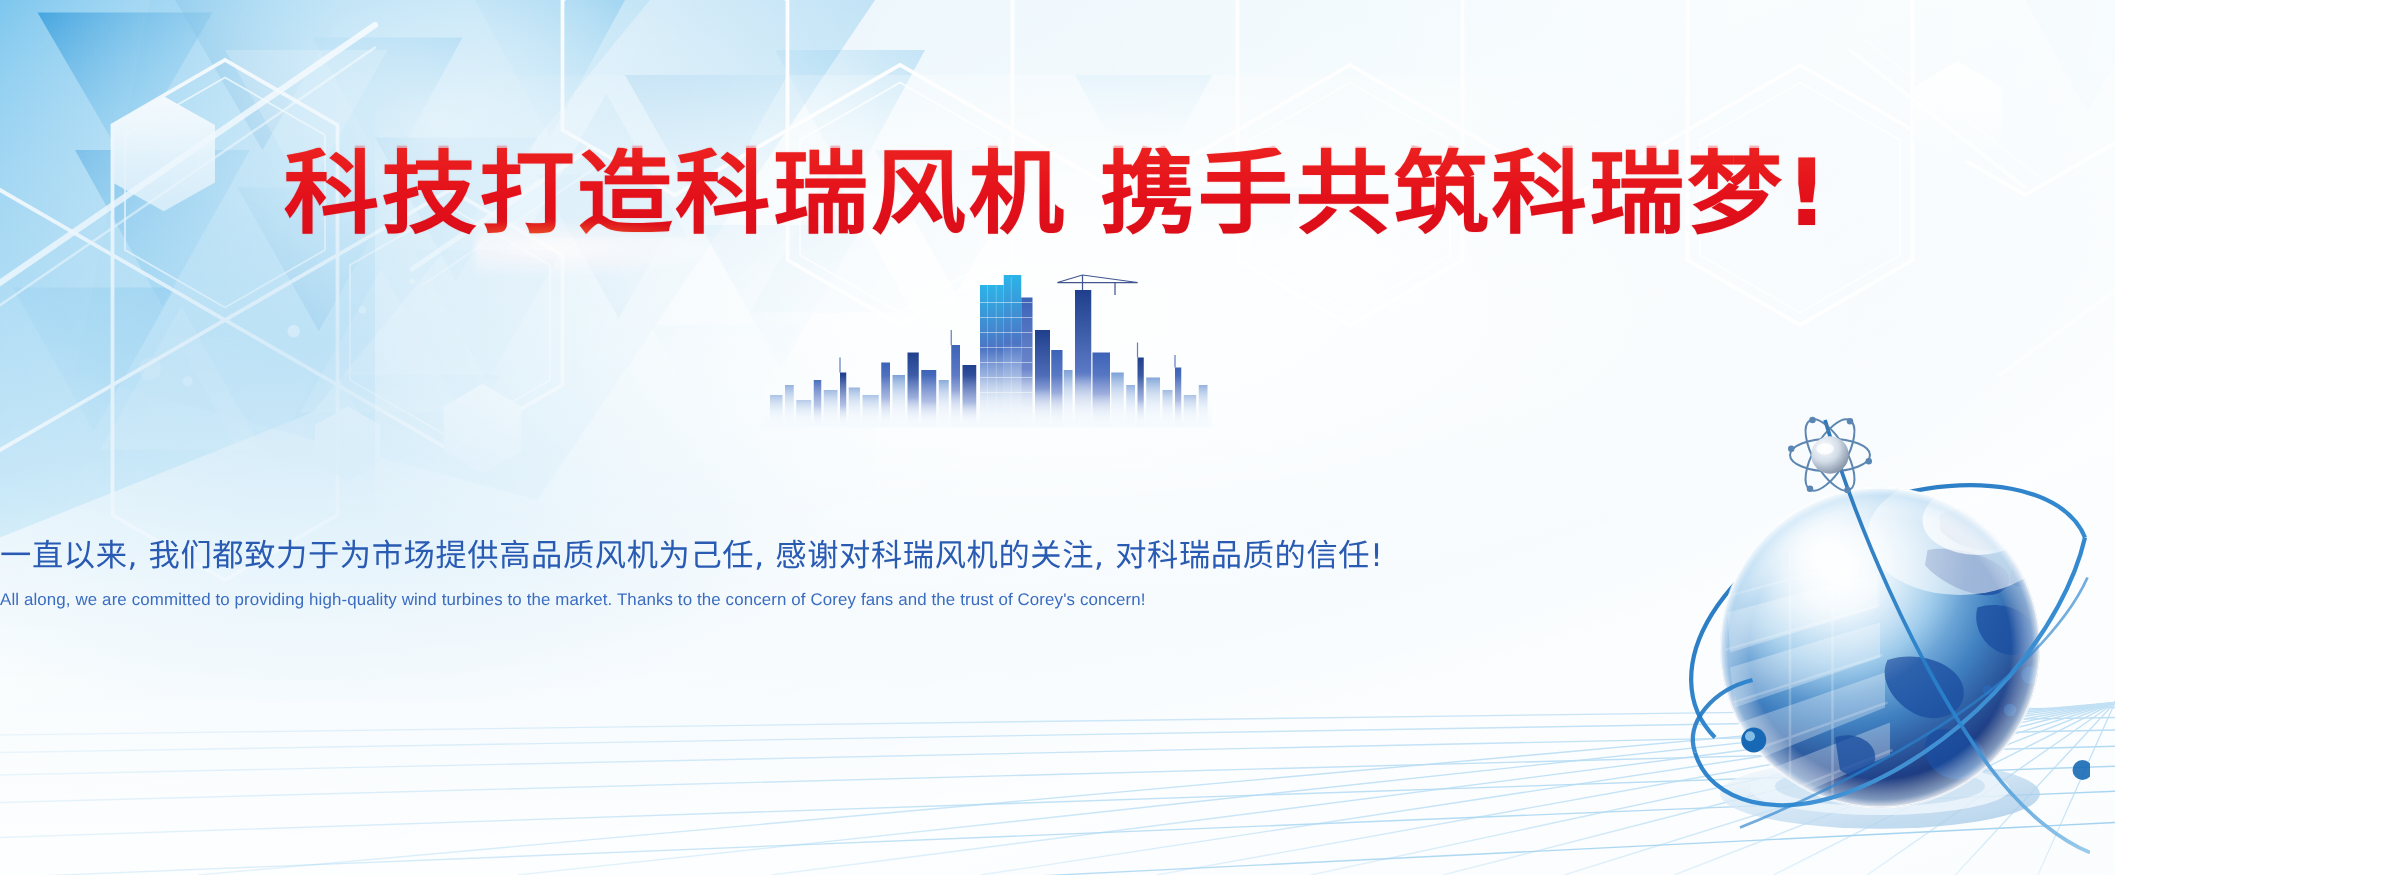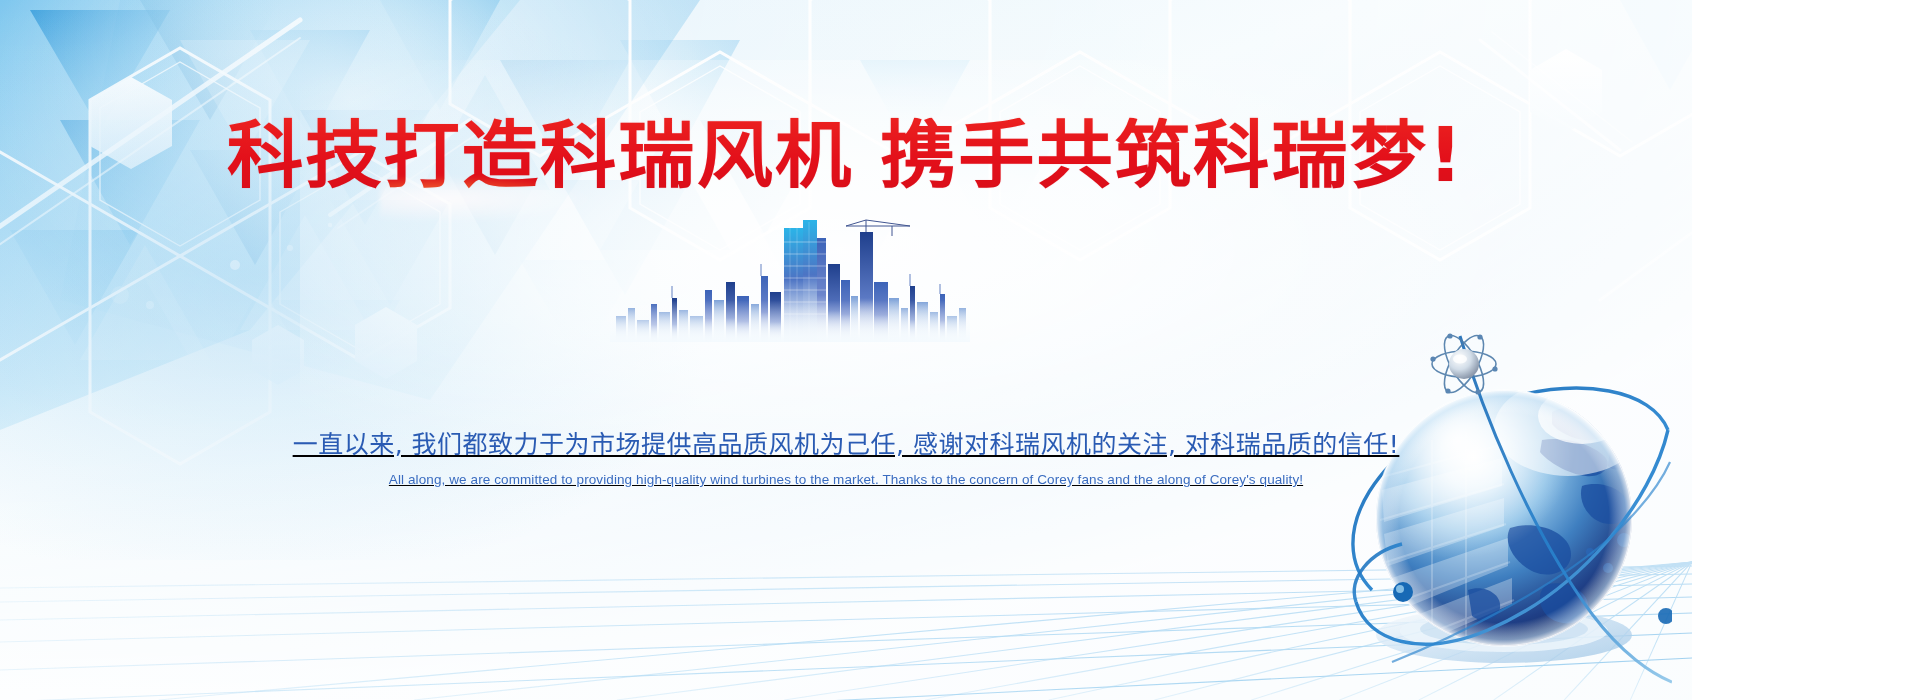--- a/index.html
+++ b/index.html
@@ -118,23 +118,21 @@
     height: 130px;
     z-index: 10;
   }
   .skyline svg { display: block; width: 100%; height: 100%; }
 
   
   .subtitle-wrap {
     position: absolute;
     left: 0; right: 0;
     top: 424px;
-    text-align: center;
     z-index: 20;
-    text-decoration: underline;
   }
   .subtitle-cn {
     font-family: "DejaVu Sans", "Liberation Sans", sans-serif;
     font-size: 25px;
     font-weight: 400;
     letter-spacing: 0.5px;
     color: #2a5bb3;
     white-space: nowrap;
   }
   .subtitle-en {
@@ -443,21 +441,21 @@
           <line x1="300" y1="74" x2="300" y2="62"></line>
           <line x1="330" y1="82" x2="330" y2="72"></line>
         </g>
       </g>
       <rect x="0" y="0" width="360" height="130" fill="url(#skyFade)"></rect>
     </svg>
   </div>
 
   <div class="subtitle-wrap">
     <div class="subtitle-cn">一直以来, 我们都致力于为市场提供高品质风机为己任, 感谢对科瑞风机的关注, 对科瑞品质的信任!</div>
-    <div class="subtitle-en">All along, we are committed to providing high-quality wind turbines to the market. Thanks to the concern of Corey fans and the along of Corey's quality!</div>
+    <div class="subtitle-en">All along, we are committed to providing high-quality wind turbines to the market. Thanks to the concern of Corey fans and the trust of Corey's concern!</div>
   </div>
 
   <div class="globe-wrap">
     <svg viewBox="0 0 420 400">
       <defs>
         <radialGradient id="globeBody" cx="38%" cy="26%" r="78%">
           <stop offset="0%" stop-color="#ffffff"></stop>
           <stop offset="16%" stop-color="#dff0fb"></stop>
           <stop offset="38%" stop-color="#8fc3e8"></stop>
           <stop offset="62%" stop-color="#3f7fc0"></stop>

